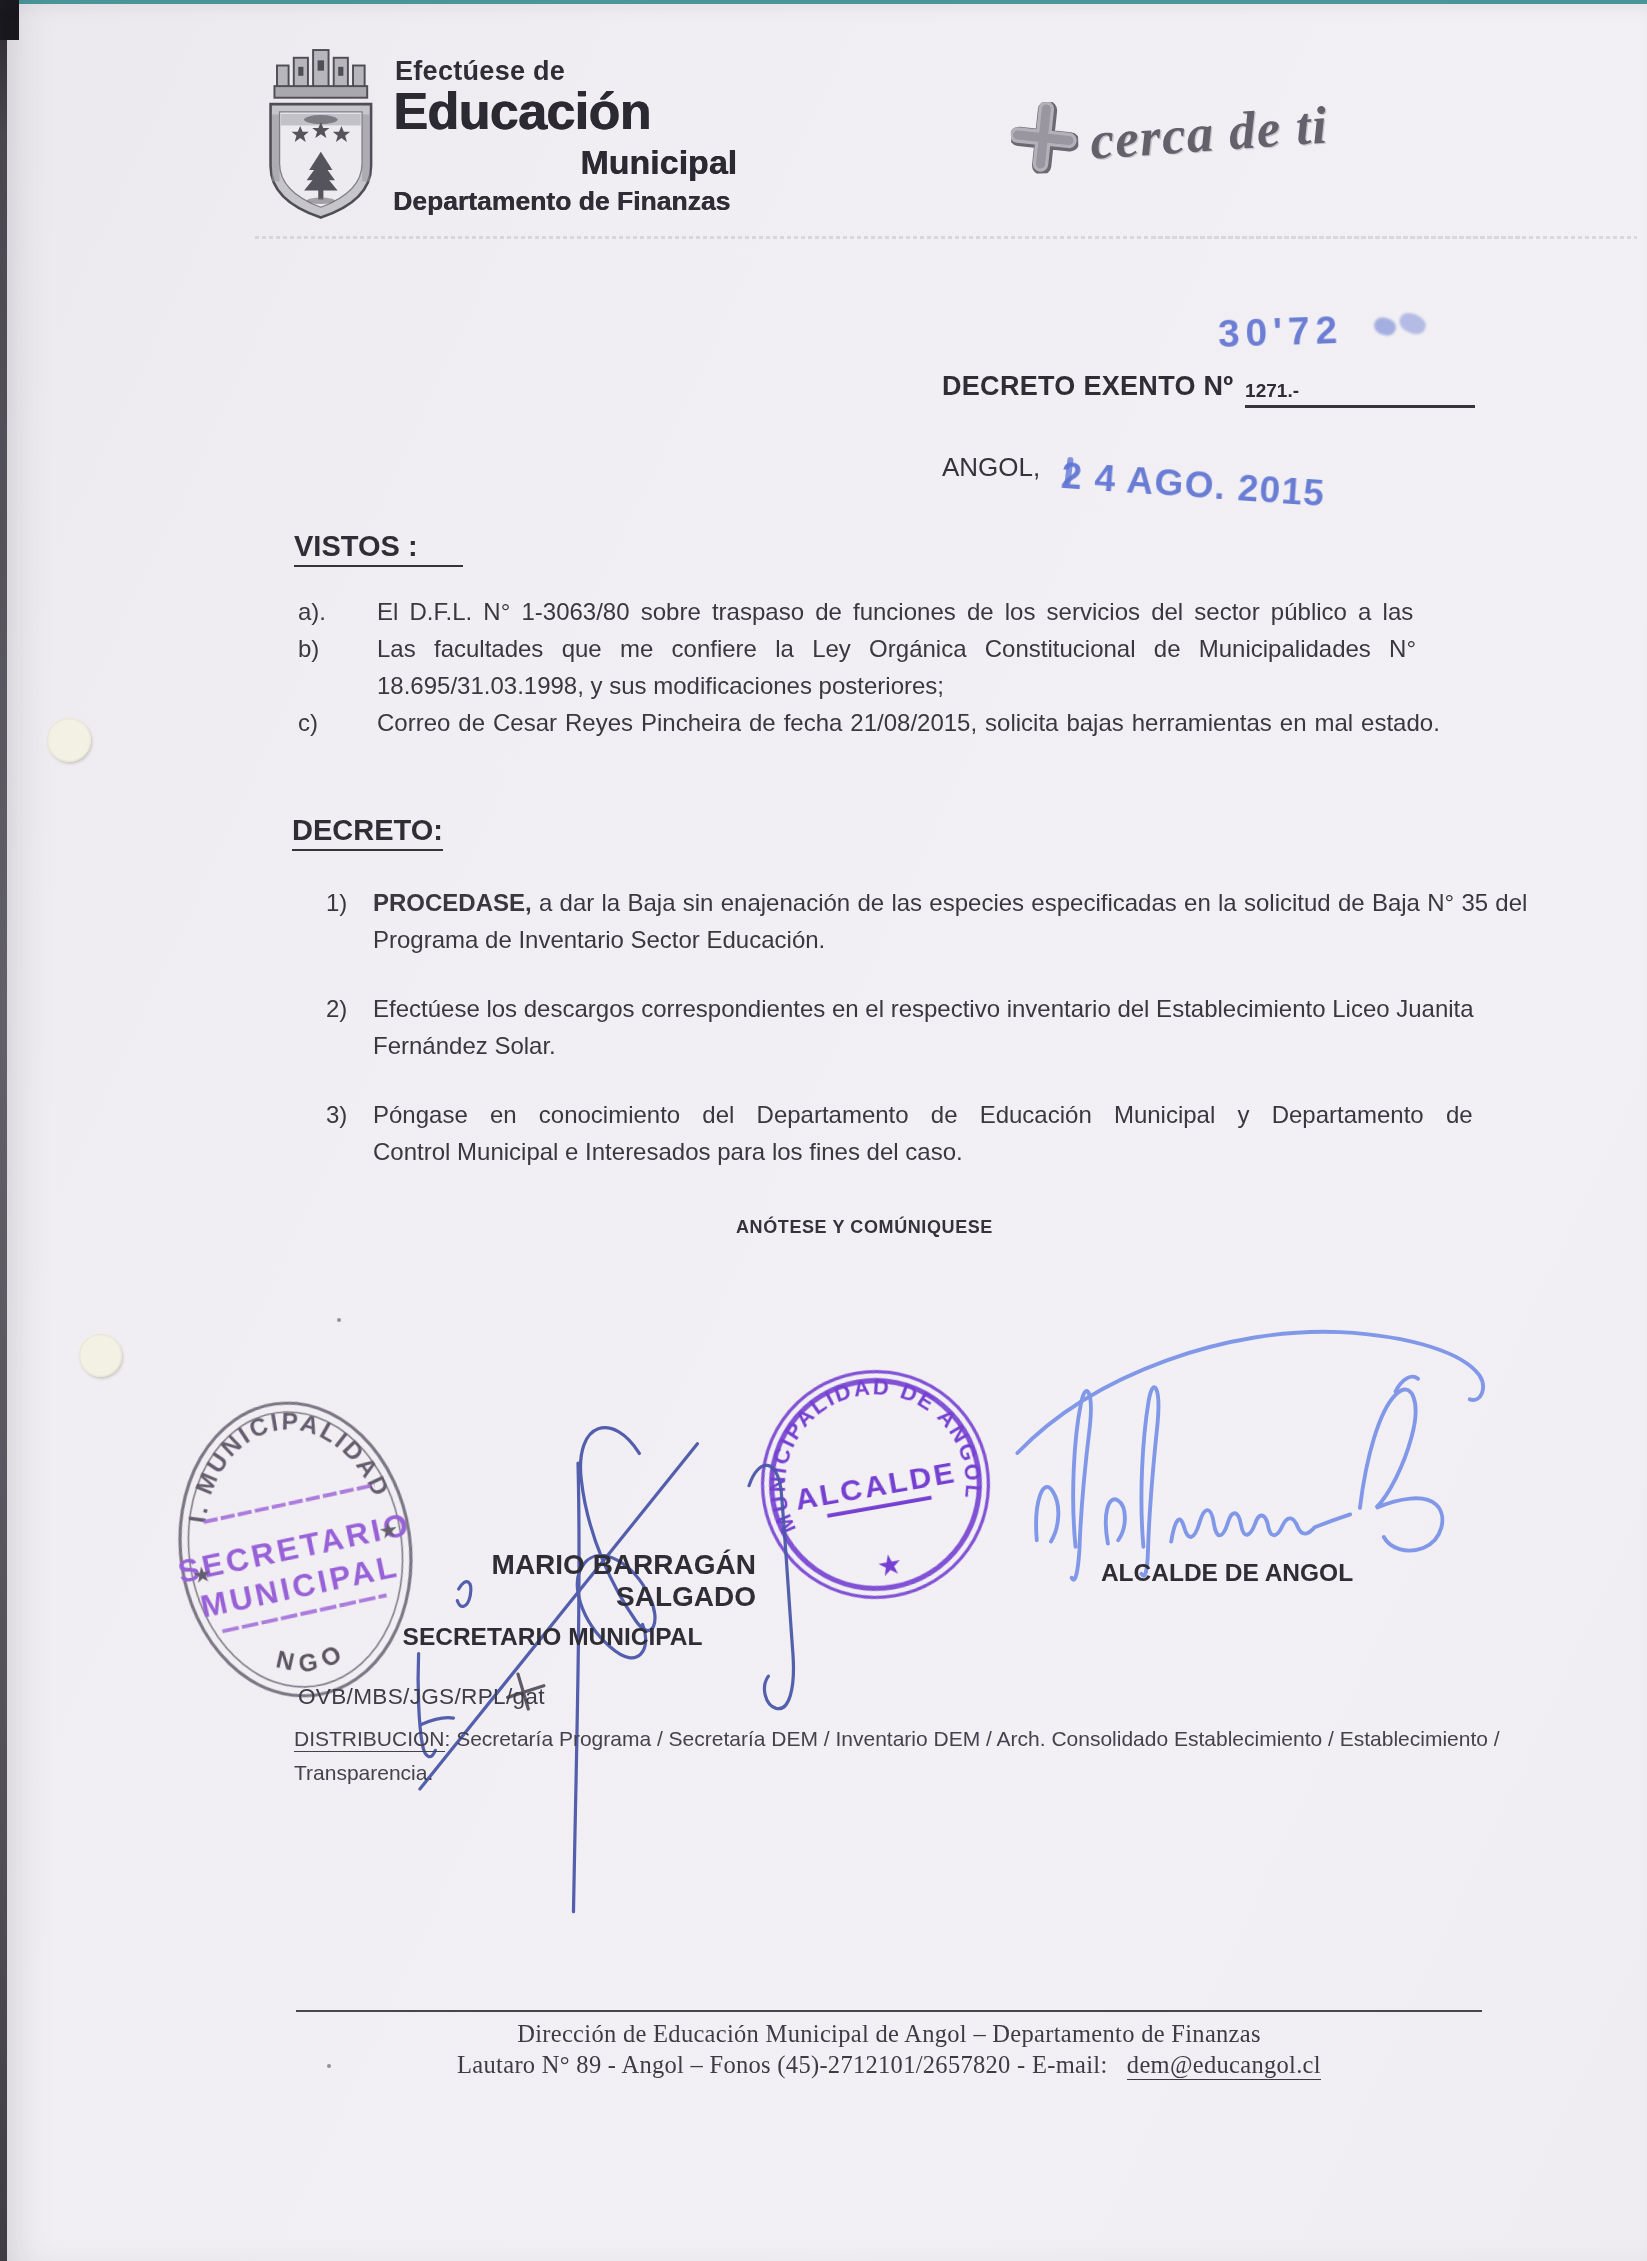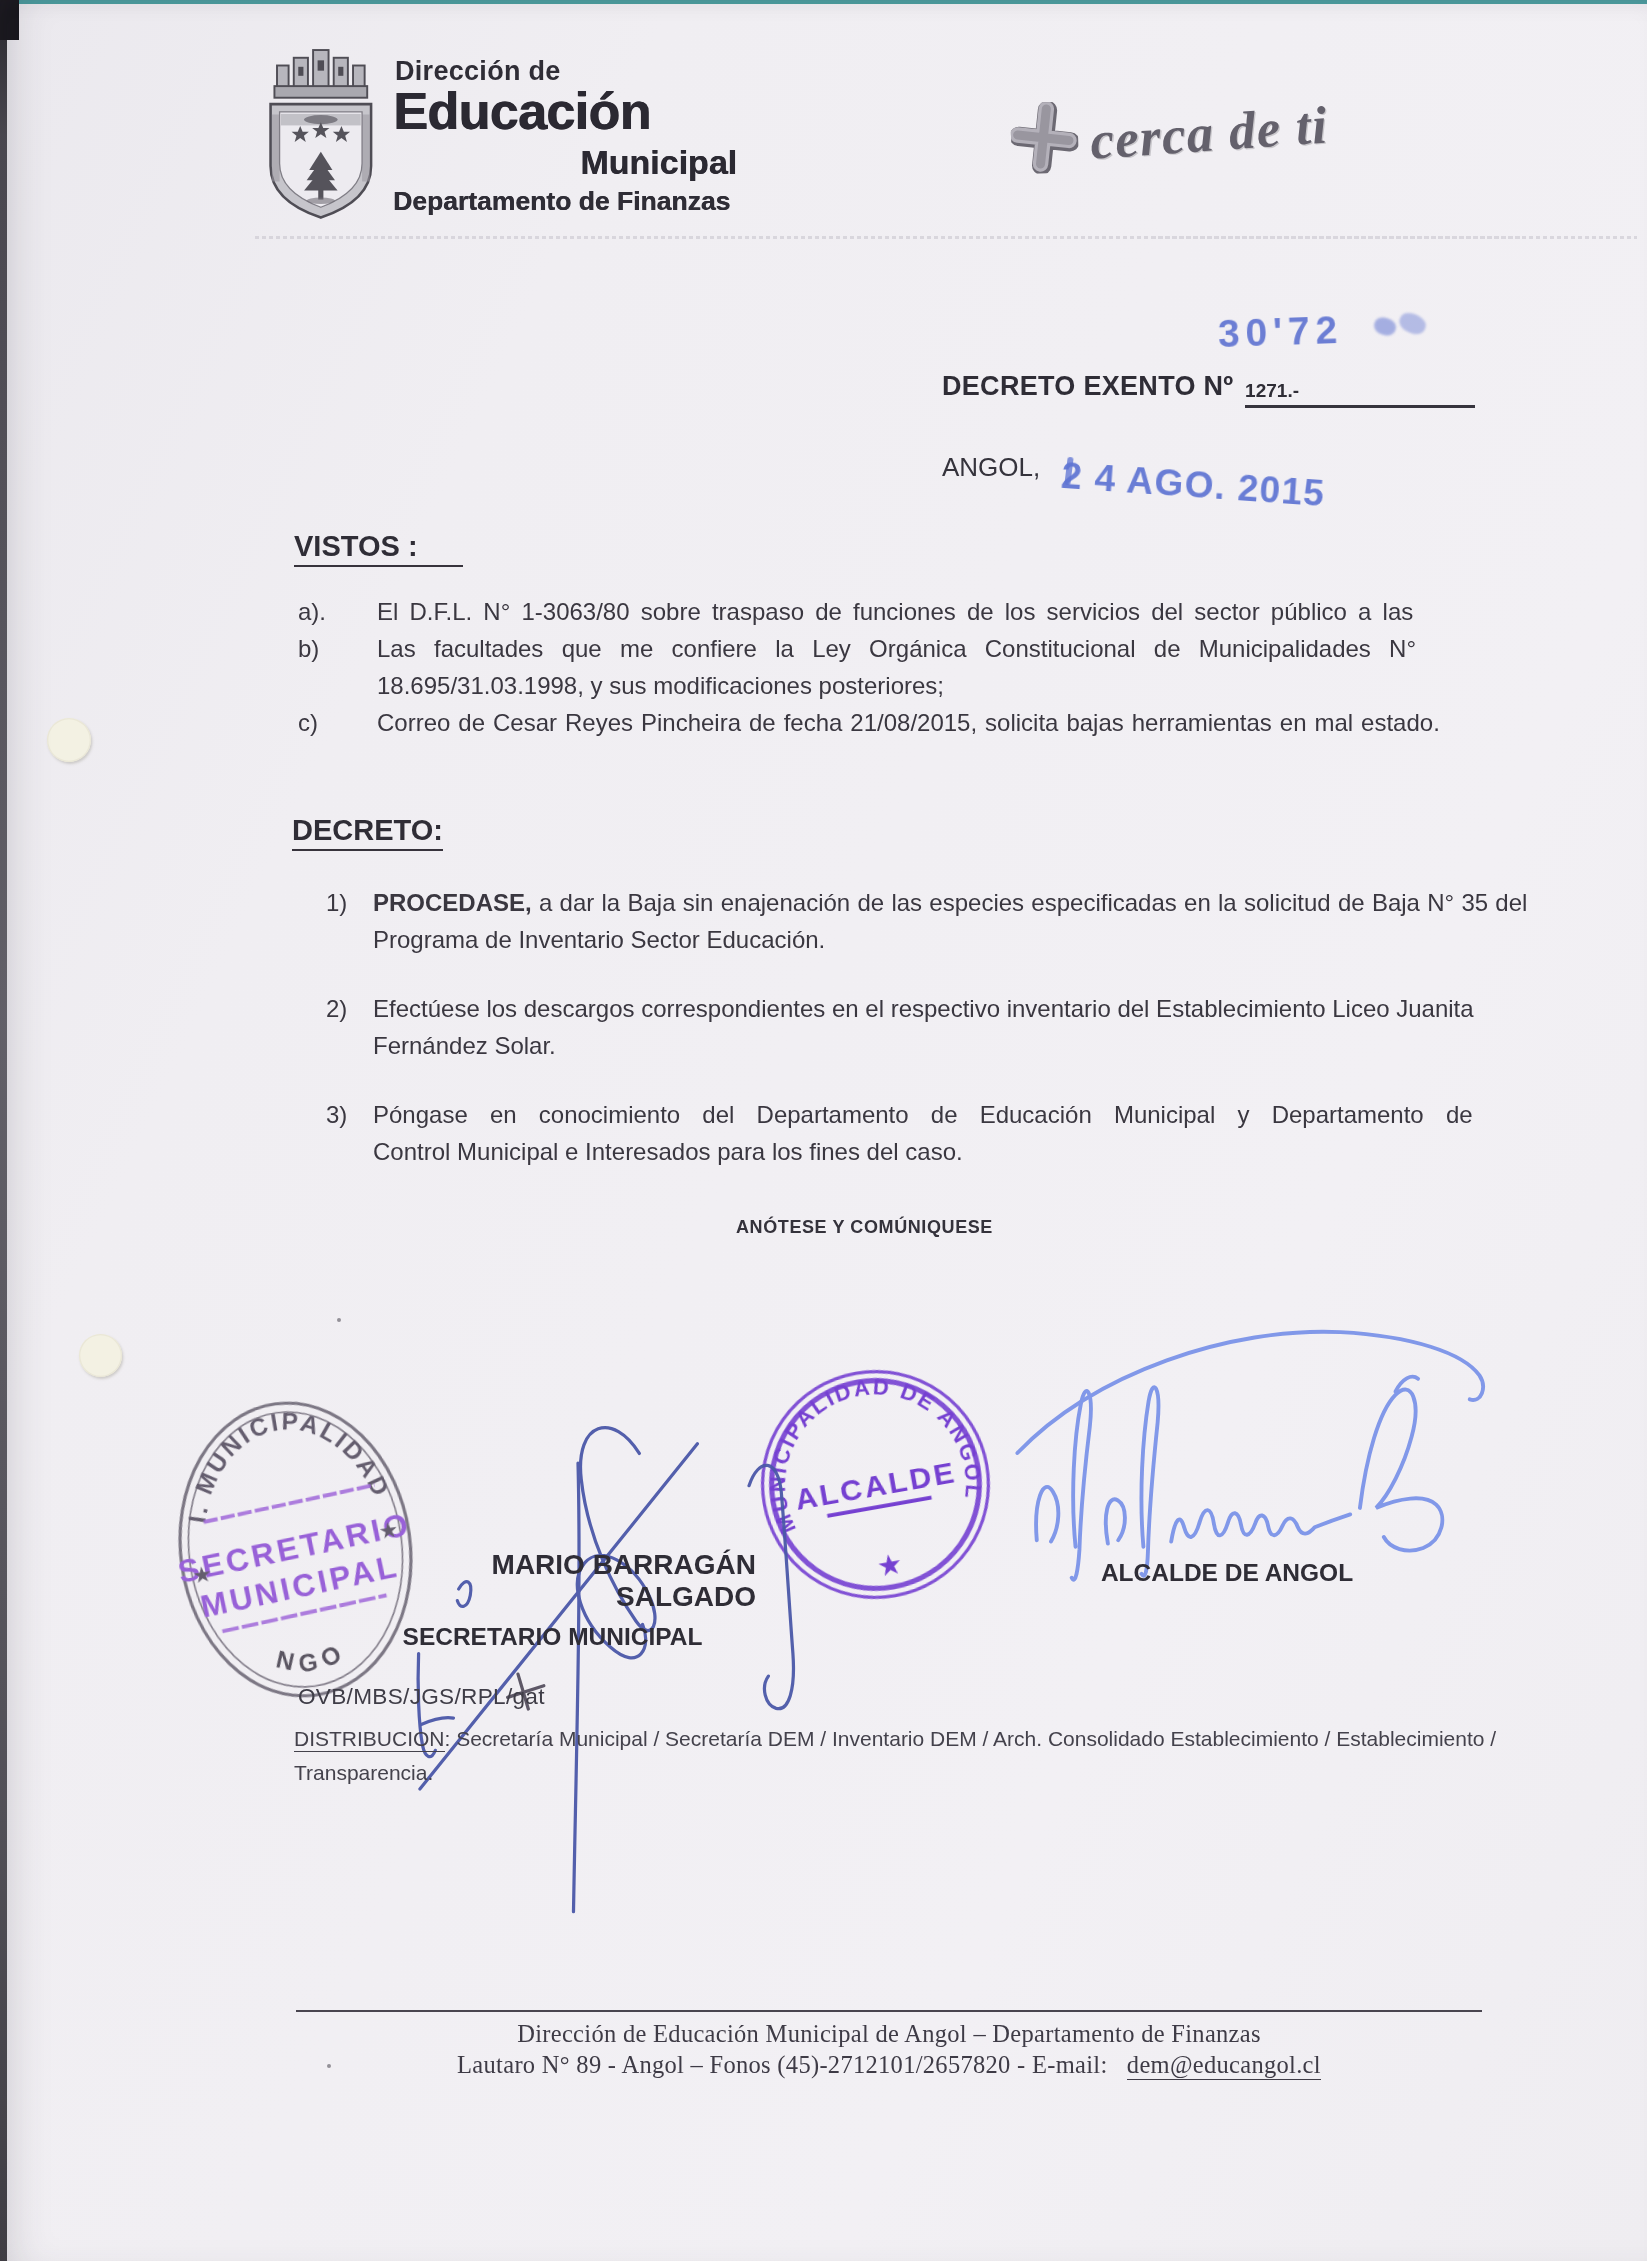--- a/index.html
+++ b/index.html
@@ -123,21 +123,21 @@
       <g fill="#55535b">
         <polygon points="108,186 126,214 90,214"></polygon>
         <polygon points="108,200 130,230 86,230"></polygon>
         <polygon points="108,214 134,246 82,246"></polygon>
         <rect x="104" y="244" width="8" height="16"></rect>
       </g>
       <ellipse cx="108" cy="262" rx="22" ry="5" fill="#6f6d75" opacity=".6"></ellipse>
     </g>
   </svg>
 
-  <div class="abs hdr-line1">Dirección de</div>
+  <div class="abs hdr-line1">Efectúese de</div>
   <div class="abs hdr-line2">Educación</div>
   <div class="abs hdr-line3">Municipal</div>
   <div class="abs hdr-line4">Departamento de Finanzas</div>
   <div class="abs hdr-dots"></div>
 
   <div class="abs slogan">
     <svg width="67" height="71" viewBox="0 0 104 110">
       <g transform="rotate(8 52 55)">
         <path d="M52 12 V98 M12 57 H92" stroke="#55525c" stroke-width="30" stroke-linecap="round" opacity=".85"></path>
         <path d="M50 10 V96 M10 55 H90" stroke="#b4b1ba" stroke-width="24" stroke-linecap="round"></path>
@@ -281,21 +281,21 @@
   <div class="abs sec-block">
     <div class="sig-name">MARIO BARRAGÁN SALGADO</div>
     <div class="sig-title">SECRETARIO MUNICIPAL</div>
   </div>
   <div class="abs mayor-block">
     <div class="sig-title">ALCALDE DE ANGOL</div>
   </div>
 
   <div class="abs initials">OVB/MBS/JGS/RPL/gat</div>
   <div class="abs dist">
-    <div><span class="dist-label">DISTRIBUCION</span><span>: Secretaría Municipal / Secretaría DEM / Inventario DEM / Arch. Consolidado Establecimiento / Establecimiento /</span></div>
+    <div><span class="dist-label">DISTRIBUCION</span><span>: Secretaría Programa / Secretaría DEM / Inventario DEM / Arch. Consolidado Establecimiento / Establecimiento /</span></div>
     <div>Transparencia.</div>
   </div>
 
   <div class="abs footer-rule"></div>
   <div class="abs footer-line f1">Dirección de Educación Municipal de Angol – Departamento de Finanzas</div>
   <div class="abs footer-line f2">
     <span>Lautaro N° 89 - Angol – Fonos (45)-2712101/2657820 - E-mail:</span>
     <span>&nbsp;</span>
     <span class="email">dem@educangol.cl</span>
   </div>

